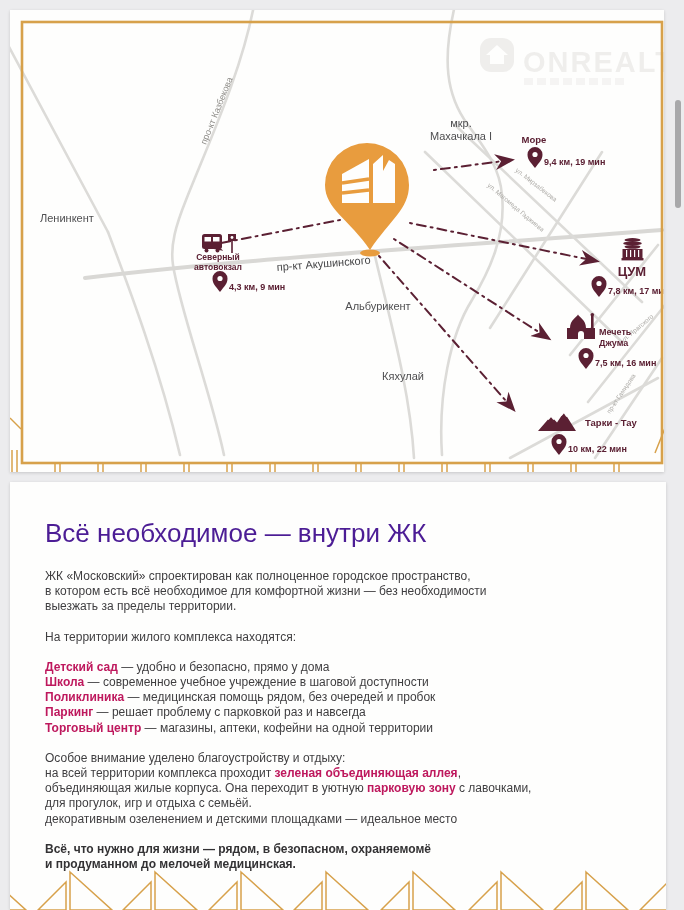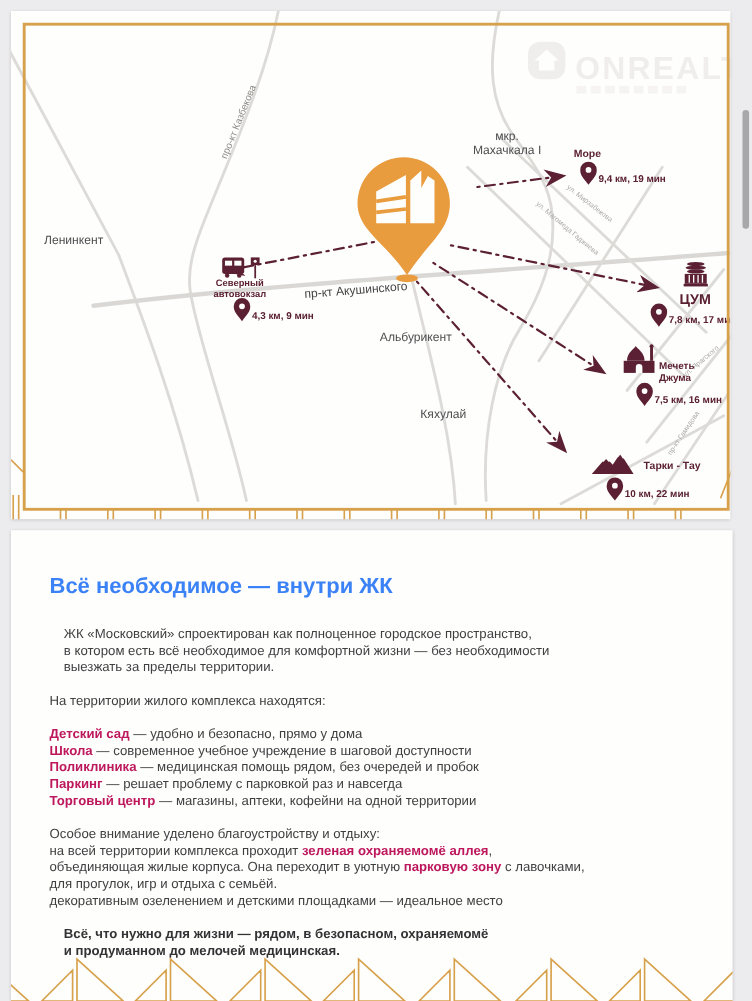--- a/index.html
+++ b/index.html
@@ -23,23 +23,23 @@
   .road{stroke:#DCDBD8;stroke-width:2.6;fill:none;stroke-linecap:round;}
   .road-thick{stroke:#D9D8D5;stroke-width:4;fill:none;stroke-linecap:round;}
   .arrow{stroke:#5B2033;stroke-width:2;fill:none;stroke-dasharray:2 5 9 5;stroke-linecap:round;}
   .gold{stroke:#D7A14B;fill:none;}
   .wm{fill:rgba(90,80,70,0.09);}
   .wm-light{fill:rgba(90,80,70,0.055);}
 
   
   #article{padding:36px 40px 0 35px;color:#3F3E40;}
   #article h1{
-    margin:0 0 21px 0;font-size:20px;line-height:30px;font-weight:700;color:#3b82f6;
+    margin:0 0 21px 0;font-size:26px;line-height:30px;font-weight:400;color:#4c1d95;
   }
-  .para{margin:13px;font-size:12px;line-height:15.2px;white-space:pre-line;}
+  .para{margin:0;font-size:12px;line-height:15.2px;white-space:pre-line;}
   .line{margin:0;font-size:12px;line-height:15.2px;}
   .gap{margin-top:15px;}
   .line b,.para b{font-weight:700;color:#be185d;}
   #conclusion{font-weight:700;color:#333234;}
   #zigzag{position:absolute;left:0;bottom:0;}
 
   #scrollbar{
     position:absolute;right:3px;top:100px;width:6px;height:108px;
     background:#A8A8AA;border-radius:3px;
   }
@@ -222,21 +222,21 @@
     <div class="gap">
       <p class="line"><b>Детский сад</b><span> — удобно и безопасно, прямо у дома</span></p>
       <p class="line"><b>Школа</b><span> — современное учебное учреждение в шаговой доступности</span></p>
       <p class="line"><b>Поликлиника</b><span> — медицинская помощь рядом, без очередей и пробок</span></p>
       <p class="line"><b>Паркинг</b><span> — решает проблему с парковкой раз и навсегда</span></p>
       <p class="line"><b>Торговый центр</b><span> — магазины, аптеки, кофейни на одной территории</span></p>
     </div>
 
     <div class="gap">
       <p class="line">Особое внимание уделено благоустройству и отдыху:</p>
-      <p class="line"><span>на всей территории комплекса проходит </span><b>зеленая охраняемомё аллея</b><span>,</span></p>
+      <p class="line"><span>на всей территории комплекса проходит </span><b>зеленая объединяющая аллея</b><span>,</span></p>
       <p class="line"><span>объединяющая жилые корпуса. Она переходит в уютную </span><b>парковую зону</b><span> с лавочками,</span></p>
       <p class="line">для прогулок, игр и отдыха с семьёй.</p>
       <p class="line">декоративным озеленением и детскими площадками — идеальное место</p>
     </div>
 
     <p class="para gap" id="conclusion">Всё, что нужно для жизни — рядом, в безопасном, охраняемомё
 и продуманном до мелочей медицинская.</p>
   </div>
 
   <svg id="zigzag" width="656" height="42" viewBox="0 0 656 42">

